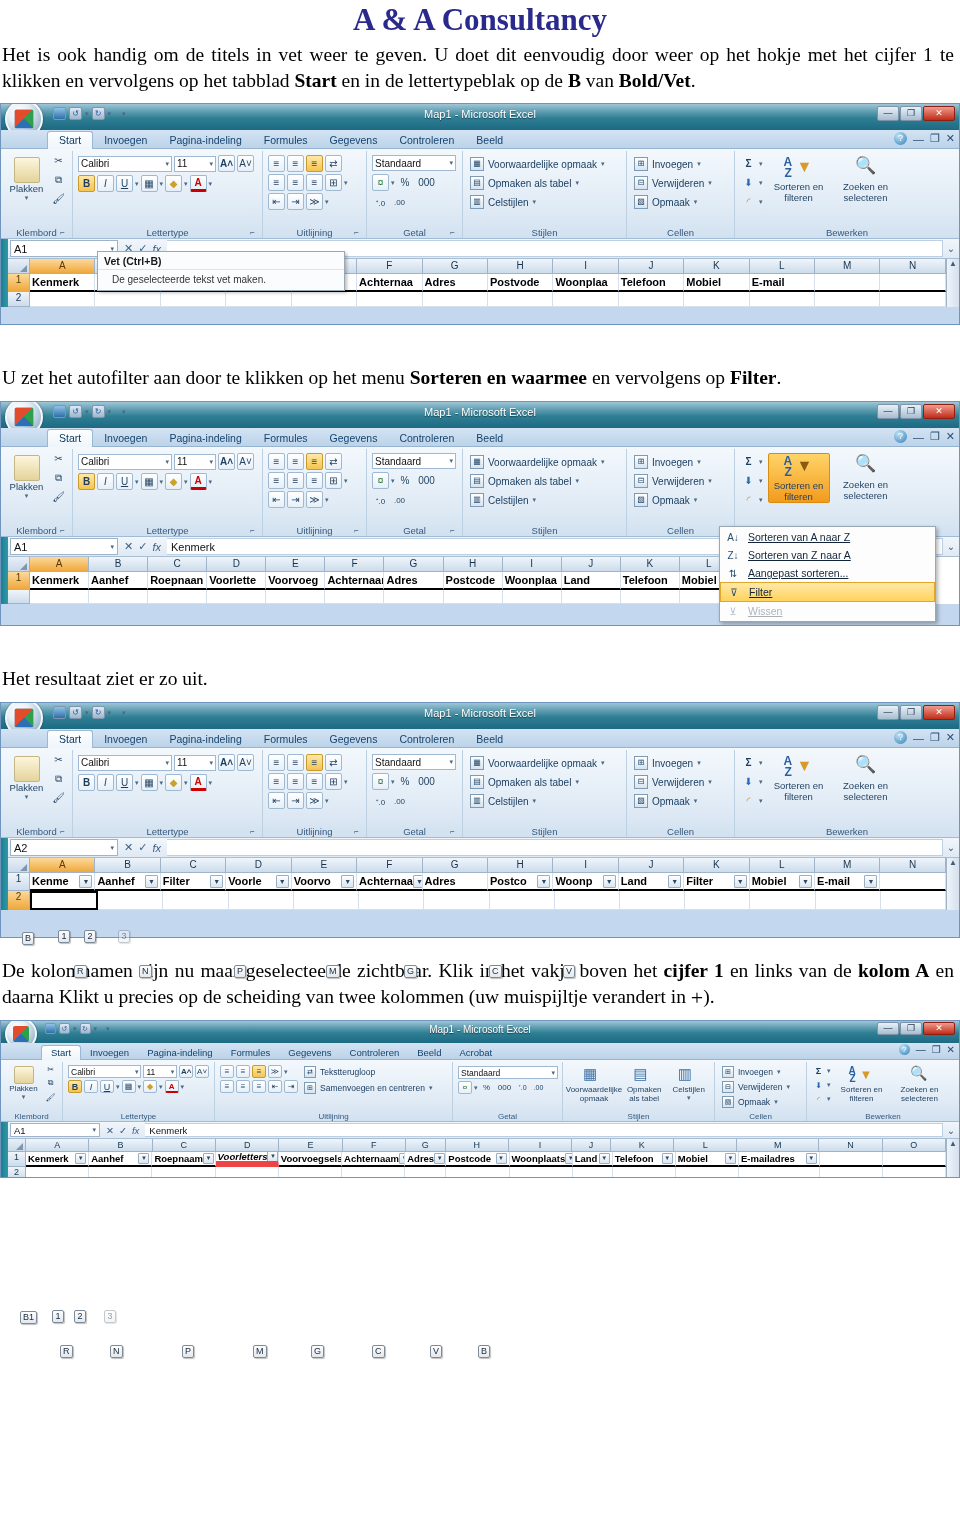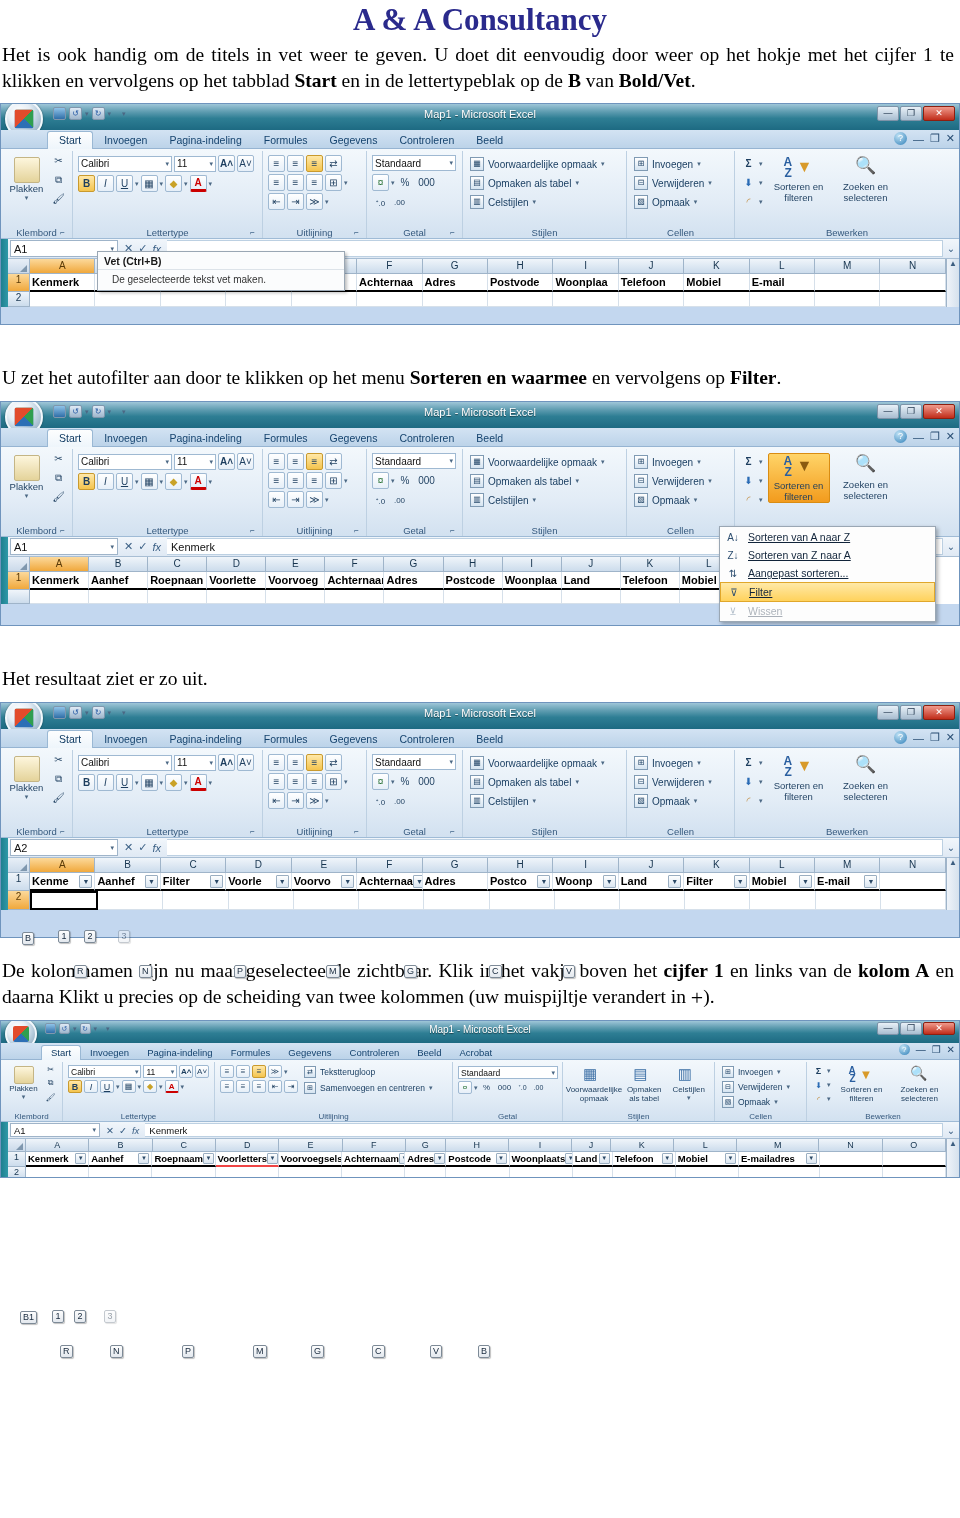--- a/index.html
+++ b/index.html
@@ -1495,21 +1495,21 @@
             <span class="filter-arrow" style="width:11px;min-width:11px;height:11px;line-height:9px;font-size:6px;">▼</span>
           </div>
         <div class="cell boldrow" style="font-size:9.5px;border-bottom:2px solid #000;">
             <span>Aanhef</span>
             <span class="filter-arrow" style="width:11px;min-width:11px;height:11px;line-height:9px;font-size:6px;">▼</span>
           </div>
         <div class="cell boldrow" style="font-size:9.5px;border-bottom:2px solid #000;">
             <span>Roepnaam</span>
             <span class="filter-arrow" style="width:11px;min-width:11px;height:11px;line-height:9px;font-size:6px;">▼</span>
           </div>
-        <div class="cell boldrow" style="font-size:9.5px;border-bottom:2px solid #ef4444;">
+        <div class="cell boldrow" style="font-size:9.5px;border-bottom:6px solid #ef4444;font-style:italic;">
             <span>Voorletters</span>
             <span class="filter-arrow" style="width:11px;min-width:11px;height:11px;line-height:9px;font-size:6px;">▼</span>
           </div>
         <div class="cell boldrow" style="font-size:9.5px;border-bottom:2px solid #000;">
             <span>Voorvoegsels</span>
           </div>
         <div class="cell boldrow" style="font-size:9.5px;border-bottom:2px solid #000;">
             <span>Achternaam</span>
             <span class="filter-arrow" style="width:11px;min-width:11px;height:11px;line-height:9px;font-size:6px;">▼</span>
           </div>

